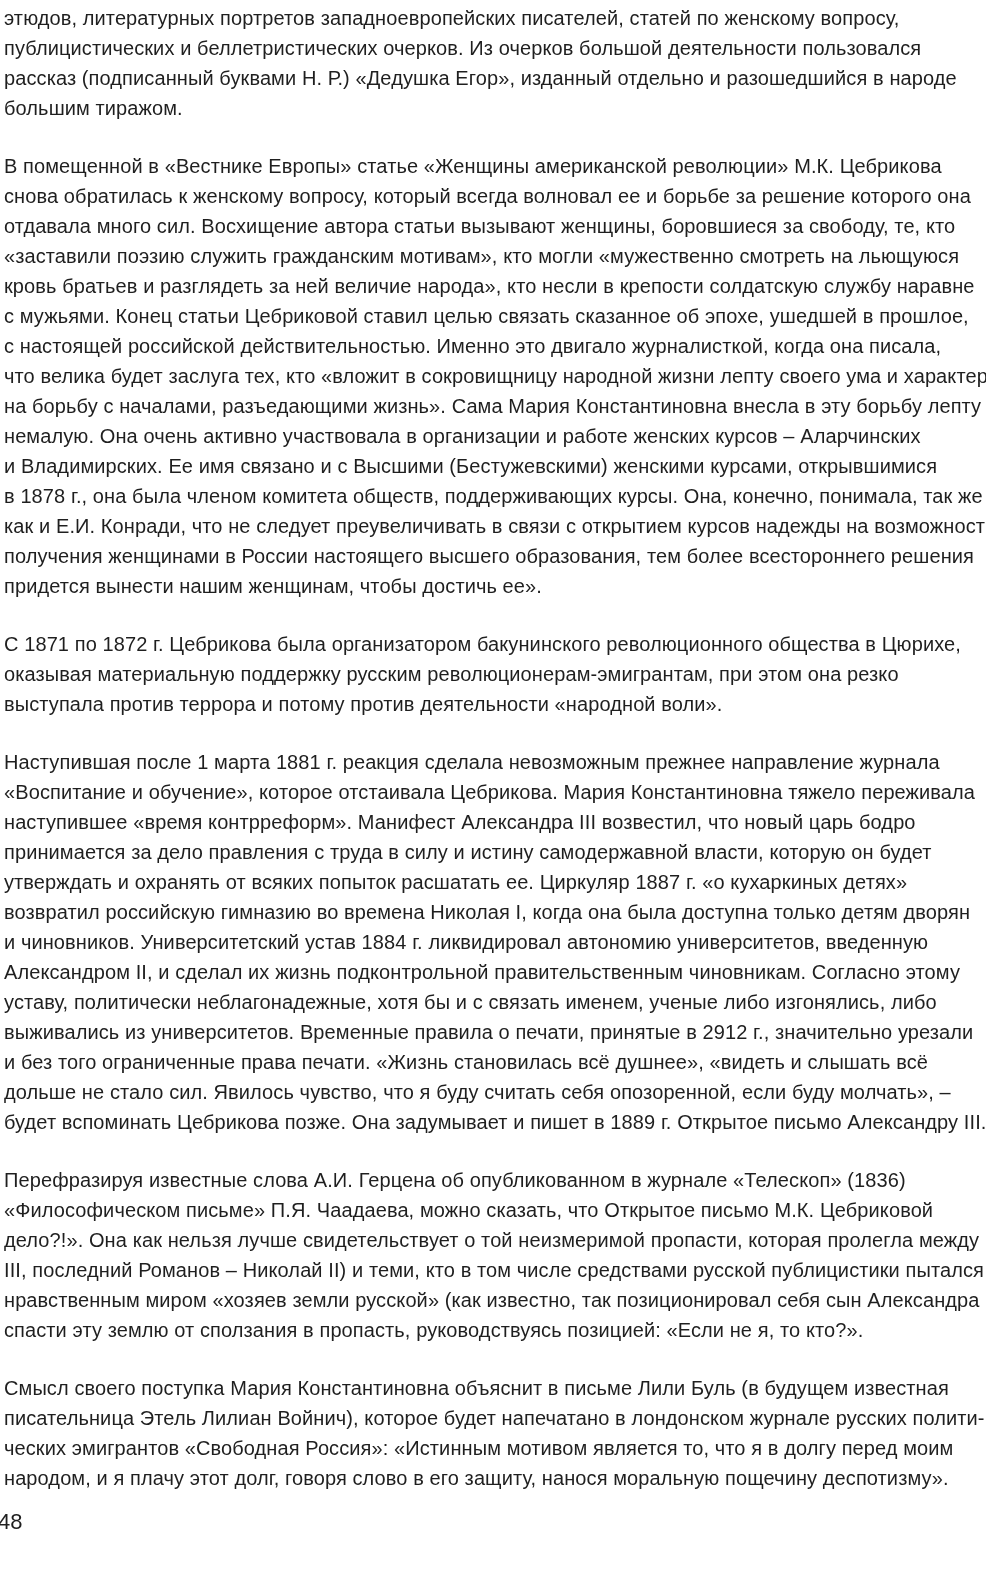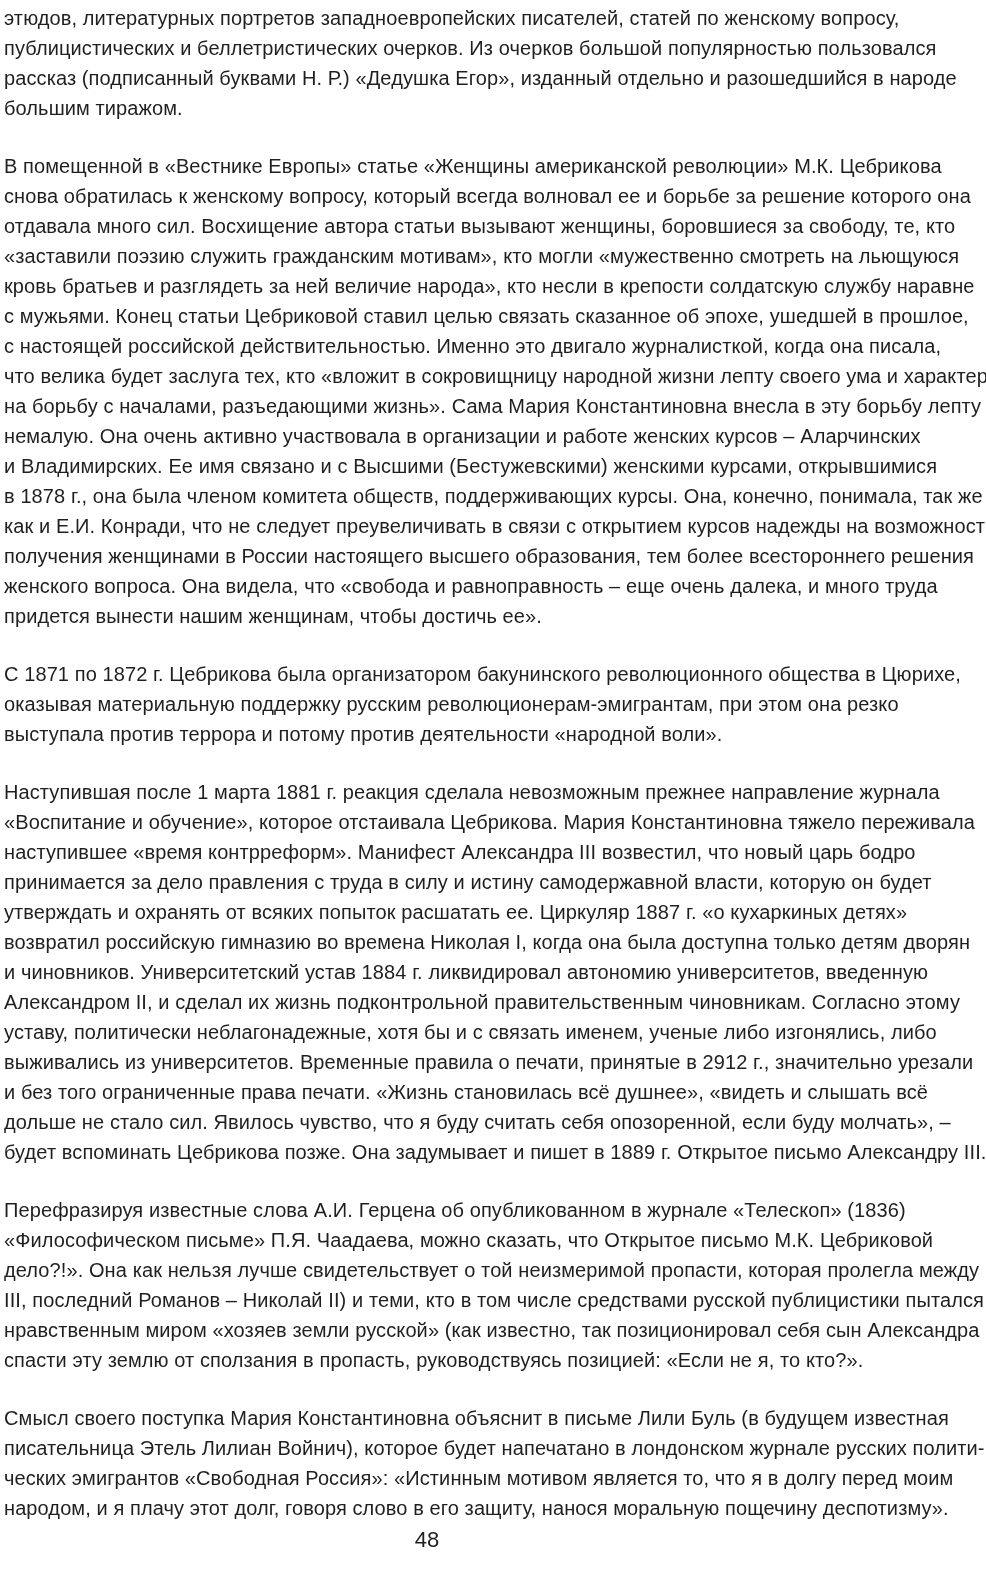--- a/index.html
+++ b/index.html
@@ -19,67 +19,66 @@
     width: 864px;
     height: 1580px;
     box-sizing: border-box;
     padding: 3px 2px 0 4px;
     background: #ffffff;
   }
   .paragraph {
     margin: 0 0 28px 0;
   }
   .paragraph:last-of-type {
-    margin-bottom: 4px;
+    margin-bottom: 16px;
   }
   .line {
     font-size: 20px;
     line-height: 30px;
     white-space: nowrap;
     letter-spacing: 0.1px;
   }
   .footer {
     margin-top: 2px;
-    text-align: center;
+    text-align: left;
   }
   .page-number {
     display: inline-block;
     font-size: 22px;
     line-height: 26px;
     
     transform: translateX(-6px);
   }
 </style>
 </head>
 <body style="color: rgb(31, 31, 31); background: rgb(255, 255, 255);">
 
 <div class="page">
   <div>
       <div class="paragraph">
         <div class="line">этюдов, литературных портретов западноевропейских писателей, статей по женскому вопросу,</div>
-        <div class="line">публицистических и беллетристических очерков. Из очерков большой популярностью пользовался</div>
+        <div class="line">публицистических и беллетристических очерков. Из очерков большой деятельности пользовался</div>
         <div class="line">рассказ (подписанный буквами Н. Р.) «Дедушка Егор», изданный отдельно и разошедшийся в народе</div>
         <div class="line">большим тиражом.</div>
       </div>
       <div class="paragraph">
         <div class="line">В помещенной в «Вестнике Европы» статье «Женщины американской революции» М.К. Цебрикова</div>
         <div class="line">снова обратилась к женскому вопросу, который всегда волновал ее и борьбе за решение которого она</div>
         <div class="line">отдавала много сил. Восхищение автора статьи вызывают женщины, боровшиеся за свободу, те, кто</div>
         <div class="line">«заставили поэзию служить гражданским мотивам», кто могли «мужественно смотреть на льющуюся</div>
         <div class="line">кровь братьев и разглядеть за ней величие народа», кто несли в крепости солдатскую службу наравне</div>
         <div class="line">с мужьями. Конец статьи Цебриковой ставил целью связать сказанное об эпохе, ушедшей в прошлое,</div>
         <div class="line">с настоящей российской действительностью. Именно это двигало журналисткой, когда она писала,</div>
         <div class="line">что велика будет заслуга тех, кто «вложит в сокровищницу народной жизни лепту своего ума и характера</div>
         <div class="line">на борьбу с началами, разъедающими жизнь». Сама Мария Константиновна внесла в эту борьбу лепту</div>
         <div class="line">немалую. Она очень активно участвовала в организации и работе женских курсов – Аларчинских</div>
         <div class="line">и Владимирских. Ее имя связано и с Высшими (Бестужевскими) женскими курсами, открывшимися</div>
         <div class="line">в 1878 г., она была членом комитета обществ, поддерживающих курсы. Она, конечно, понимала, так же</div>
         <div class="line">как и Е.И. Конради, что не следует преувеличивать в связи с открытием курсов надежды на возможность</div>
         <div class="line">получения женщинами в России настоящего высшего образования, тем более всестороннего решения</div>
-        <div class="line">женского вопроса. Она видела, что «свобода и равноправность – еще очень далека, и много труда</div>
         <div class="line">придется вынести нашим женщинам, чтобы достичь ее».</div>
       </div>
       <div class="paragraph">
         <div class="line">С 1871 по 1872 г. Цебрикова была организатором бакунинского революционного общества в Цюрихе,</div>
         <div class="line">оказывая материальную поддержку русским революционерам-эмигрантам, при этом она резко</div>
         <div class="line">выступала против террора и потому против деятельности «народной воли».</div>
       </div>
       <div class="paragraph">
         <div class="line">Наступившая после 1 марта 1881 г. реакция сделала невозможным прежнее направление журнала</div>
         <div class="line">«Воспитание и обучение», которое отстаивала Цебрикова. Мария Константиновна тяжело переживала</div>

